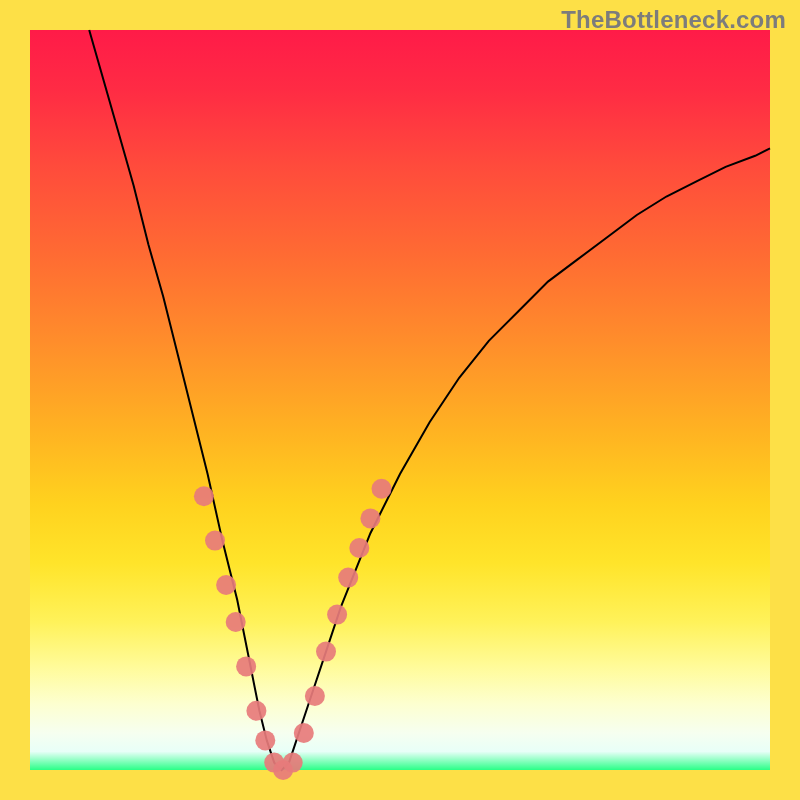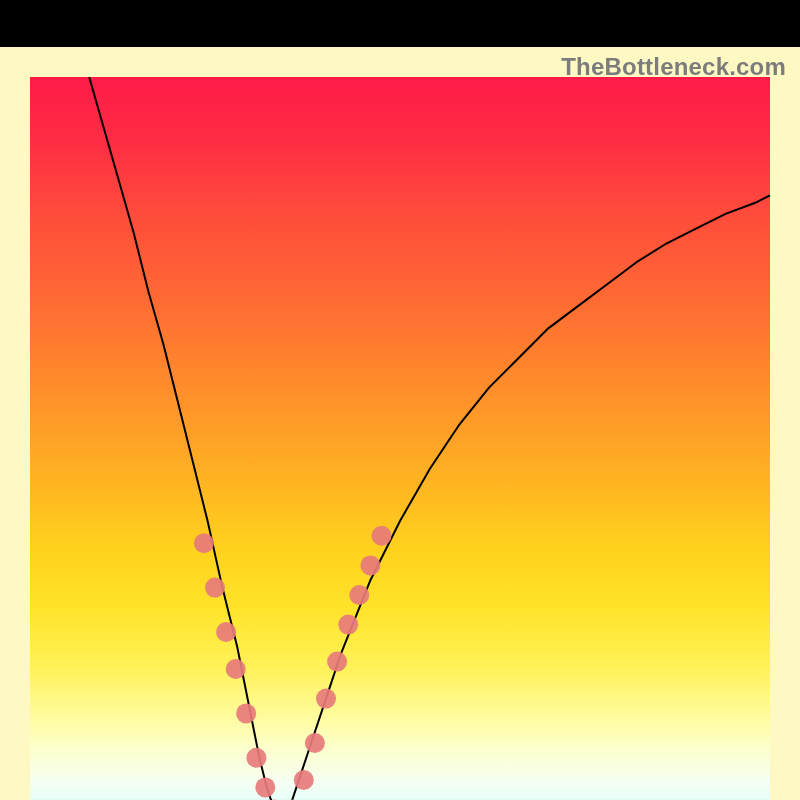--- a/index.html
+++ b/index.html
@@ -7,22 +7,21 @@
     padding: 0;
     width: 800px;
     height: 800px;
     background: #000;
     font-family: Arial, Helvetica, sans-serif;
     overflow: hidden;
   }
   .frame {
     position: absolute;
     inset: 0;
-    background: #fef9c3;
-    margin-top: 47px;
+    background: #fde047;
   }
   .watermark {
     position: absolute;
     top: 6px;
     right: 14px;
     color: #7c7c7c;
     font-size: 24px;
     font-weight: 600;
     letter-spacing: 0.2px;
   }

